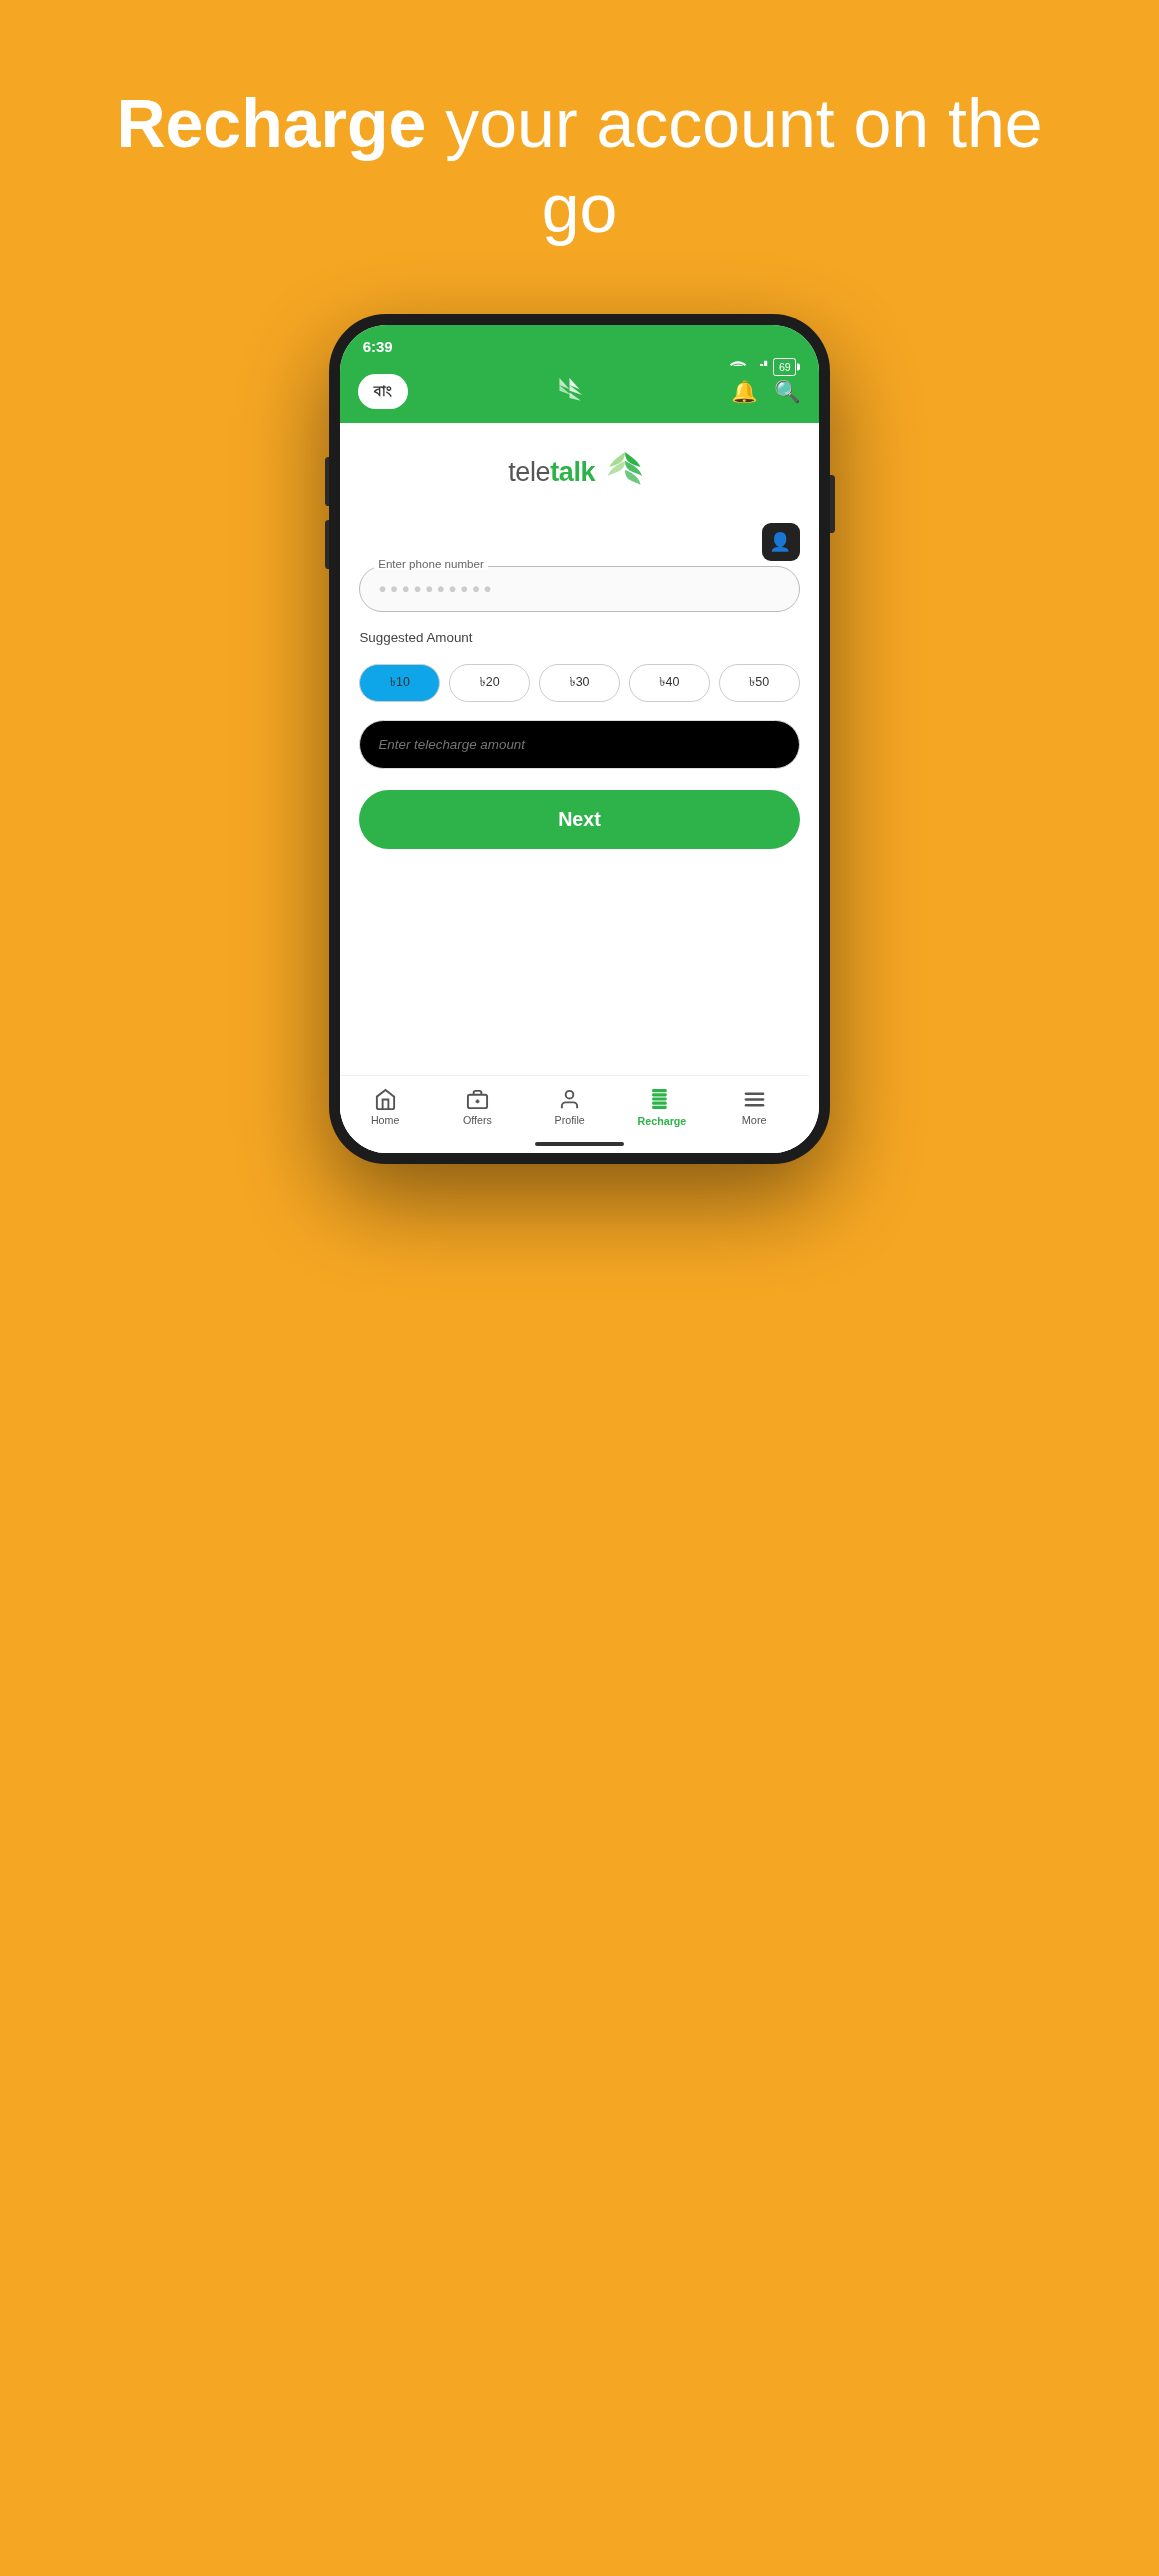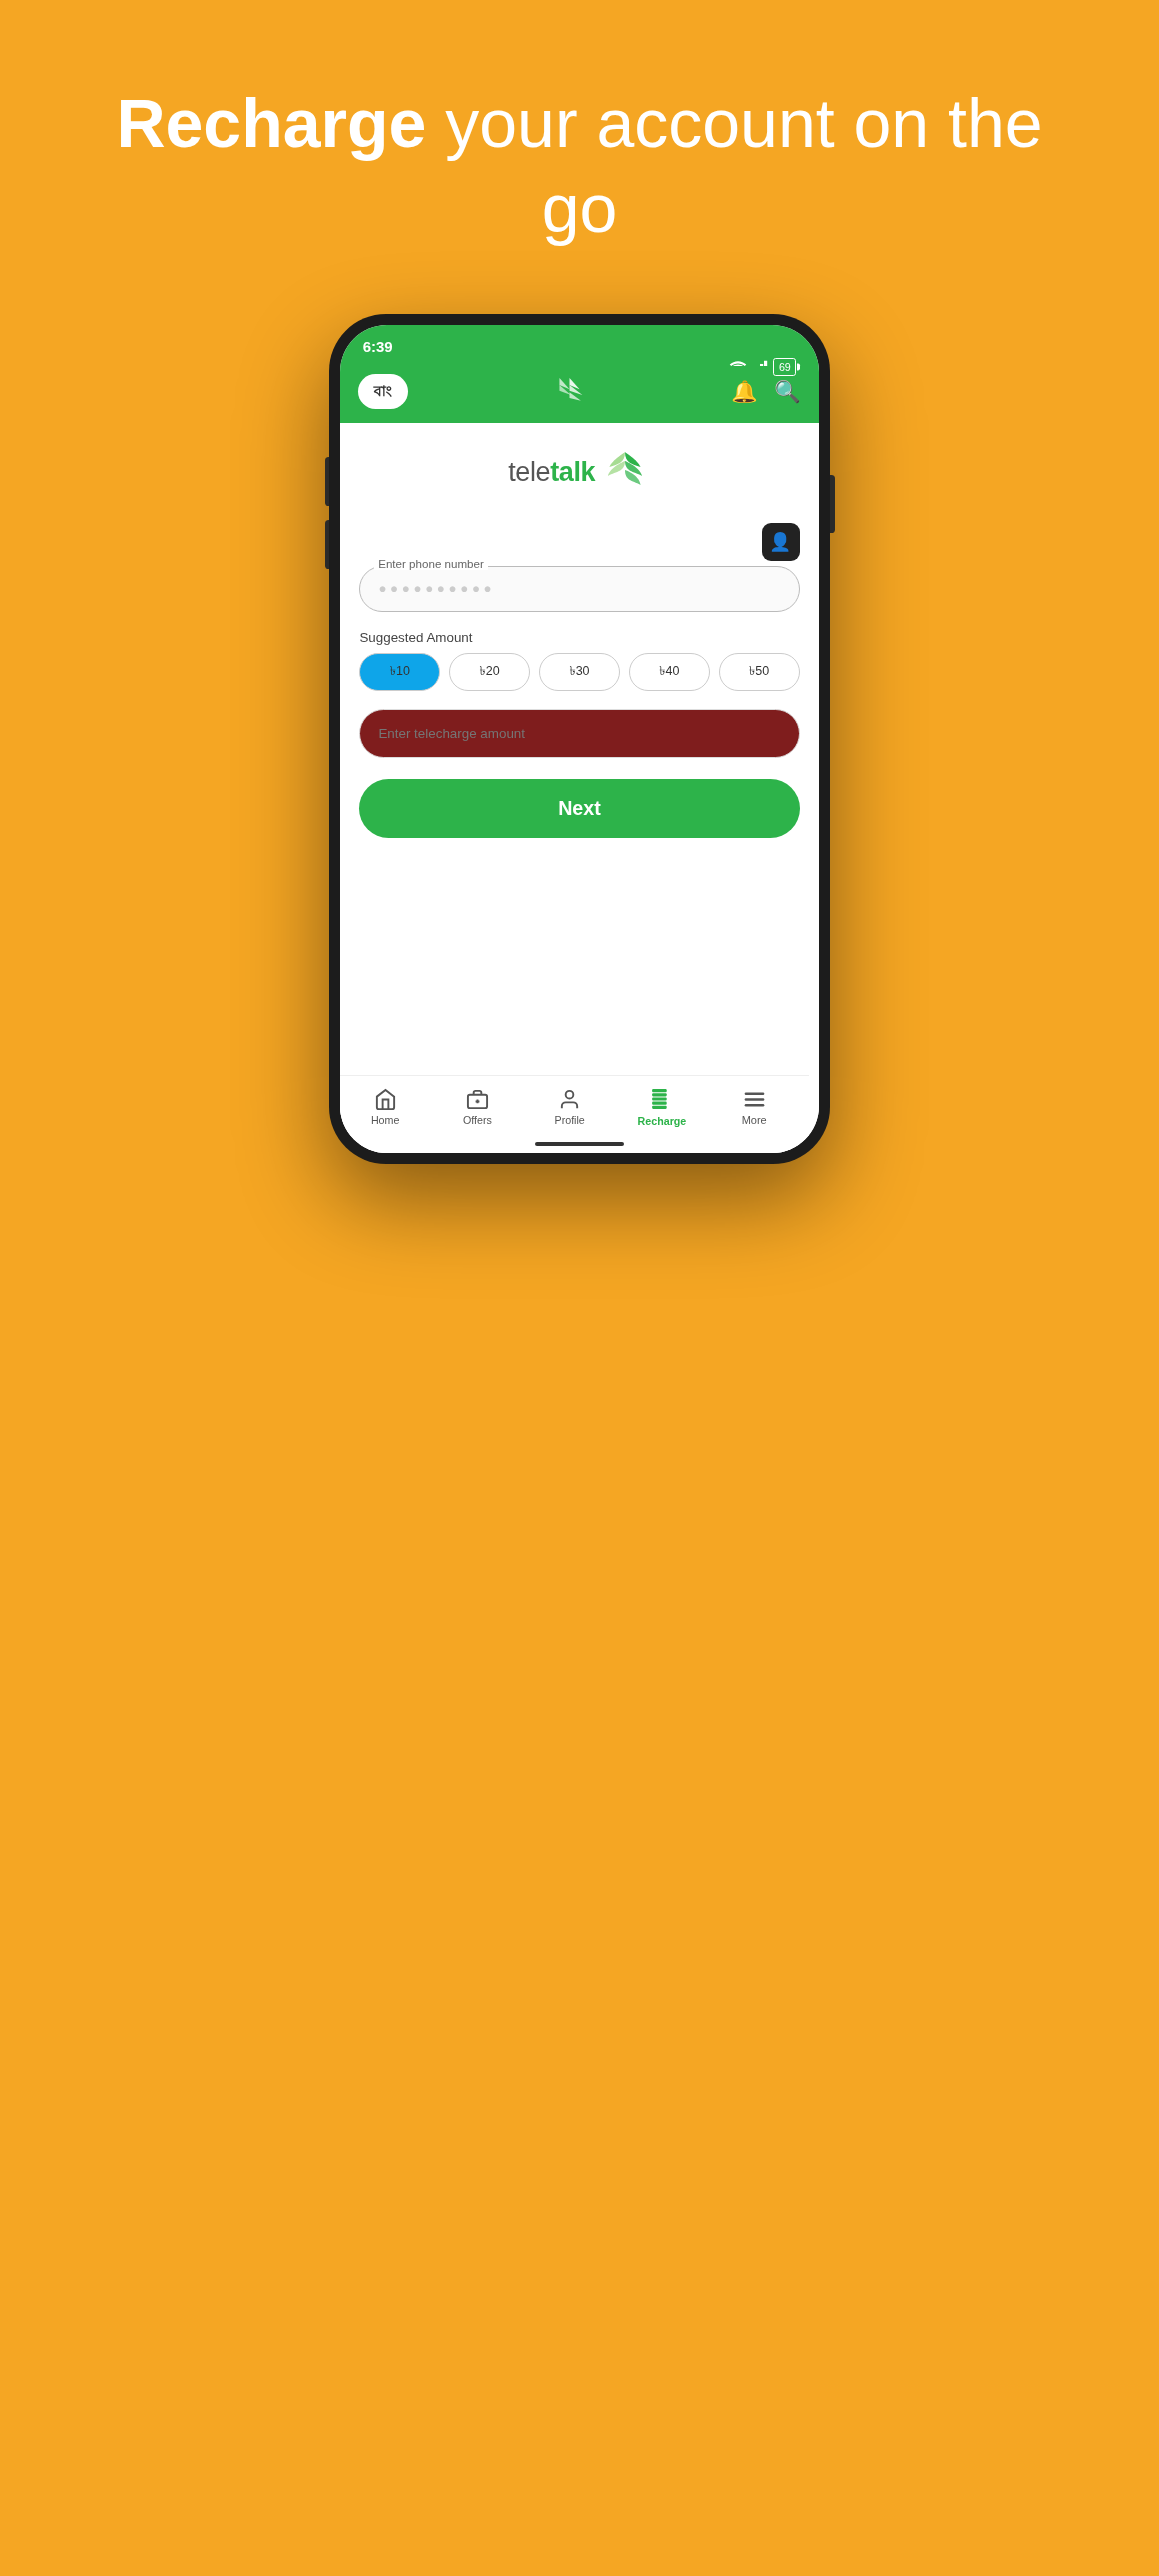--- a/index.html
+++ b/index.html
@@ -95,31 +95,31 @@
 
         <div style="align-self:flex-end; background:#222; border-radius:9px; width:38px; height:38px; display:flex; align-items:center; justify-content:center; color:white; font-size:18px; margin-bottom:5.4px; cursor:pointer;">
           👤
         </div>
 
         <div style="width:100%; margin-bottom:18px; position:relative;">
           <label style="position:absolute; top:-9px; left:14.3px; background:white; padding:0 4.5px; font-size:11.6px; color:#666; z-index:1;">Enter phone number</label>
           <input type="text" style="width: 100%; border: 1.3px solid rgb(187, 187, 187); border-radius: 36px; padding: 14.3px 18px; font-size: 13.4px; color: rgb(204, 204, 204); outline: none; background: rgb(250, 250, 250); letter-spacing: 3.6px;" value="●●●●●●●●●●" readonly="">
         </div>
 
-        <div style="align-self:flex-start; font-size:13.4px; color:#444; margin-bottom:8px; font-weight:500;">Suggested Amount</div>
+        <div style="align-self:flex-start; font-size:13.4px; color:#444; margin-bottom:19px; font-weight:500;">Suggested Amount</div>
 
         <div style="display:flex; gap:9px; width:100%; margin-bottom:18px; flex-wrap:nowrap;">
           <button style="border:1.3px solid #ccc; background:#0ea5e9; border-radius:27px; padding:8px 10.7px; font-size:12.5px; color:#333; cursor:pointer; white-space:nowrap; flex:1;">৳10</button>
           <button style="border:1.3px solid #ccc; background:white; border-radius:27px; padding:8px 10.7px; font-size:12.5px; color:#333; cursor:pointer; white-space:nowrap; flex:1;">৳20</button>
           <button style="border:1.3px solid #ccc; background:white; border-radius:27px; padding:8px 10.7px; font-size:12.5px; color:#333; cursor:pointer; white-space:nowrap; flex:1;">৳30</button>
           <button style="border:1.3px solid #ccc; background:white; border-radius:27px; padding:8px 10.7px; font-size:12.5px; color:#333; cursor:pointer; white-space:nowrap; flex:1;">৳40</button>
           <button style="border:1.3px solid #ccc; background:white; border-radius:27px; padding:8px 10.7px; font-size:12.5px; color:#333; cursor:pointer; white-space:nowrap; flex:1;">৳50</button>
         </div>
 
-        <input type="text" style="width: 100%; border: 1.3px solid rgb(221, 221, 221); border-radius: 36px; padding: 16px 18px; font-size: 13.4px; color: rgb(170, 170, 170); outline: none; background: #7f1d1d; margin-bottom: 21.5px;" placeholder="Enter telecharge amount">
+        <input type="text" style="width: 100%; border: 1.3px solid rgb(221, 221, 221); border-radius: 36px; padding: 16px 18px; font-size: 13.4px; color: rgb(170, 170, 170); outline: none; background: #000000; margin-bottom: 21.5px; font-style: italic;" placeholder="Enter telecharge amount">
 
         <button style="width:100%; background:#2DB34A; color:white; border:none; border-radius:45px; padding:18px; font-size:19.7px; font-weight:600; cursor:pointer; margin-bottom:18px;">
           <span>Next</span>
         </button>
 
         <div style="flex:1;"></div>
 
         <div style="width:calc(100% + 39px); margin-left:-19.7px; background:white; display:flex; justify-content:space-around; align-items:center; padding:10.7px 9px 9px 9px; border-top:0.9px solid #eee;">
 
           <div style="display:flex; flex-direction:column; align-items:center; gap:3.6px; cursor:pointer; min-width:54px;">

